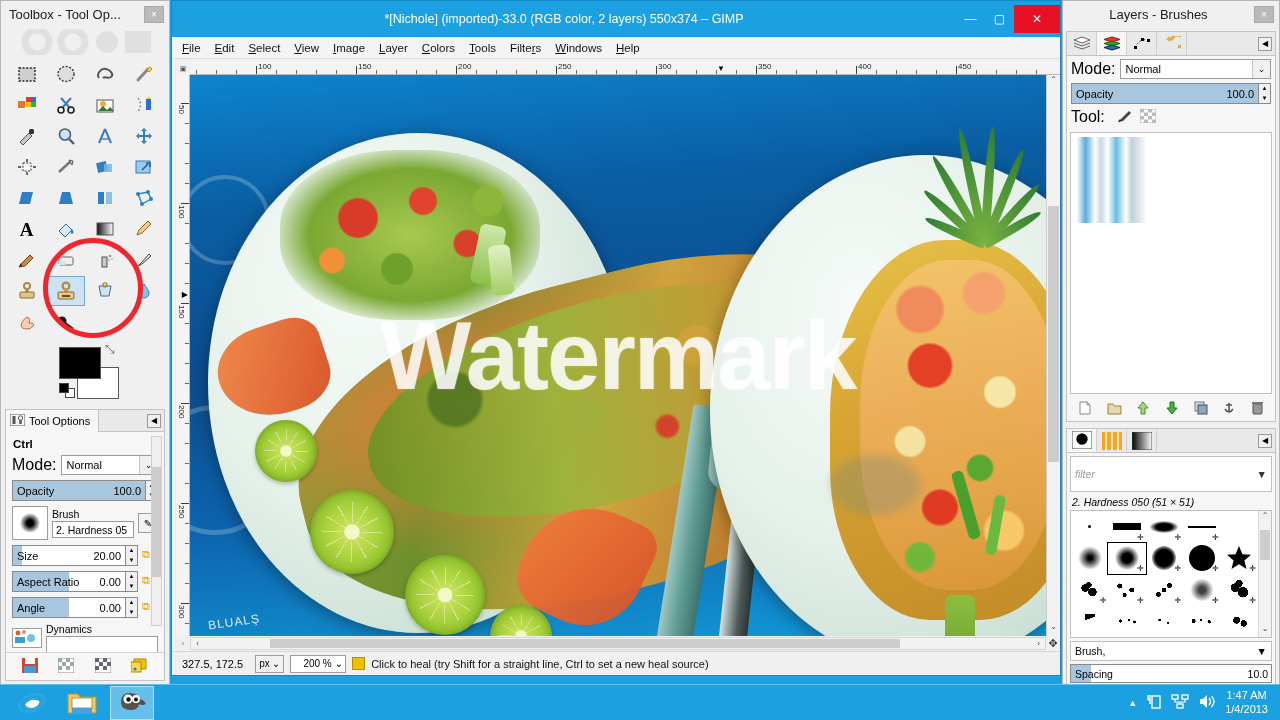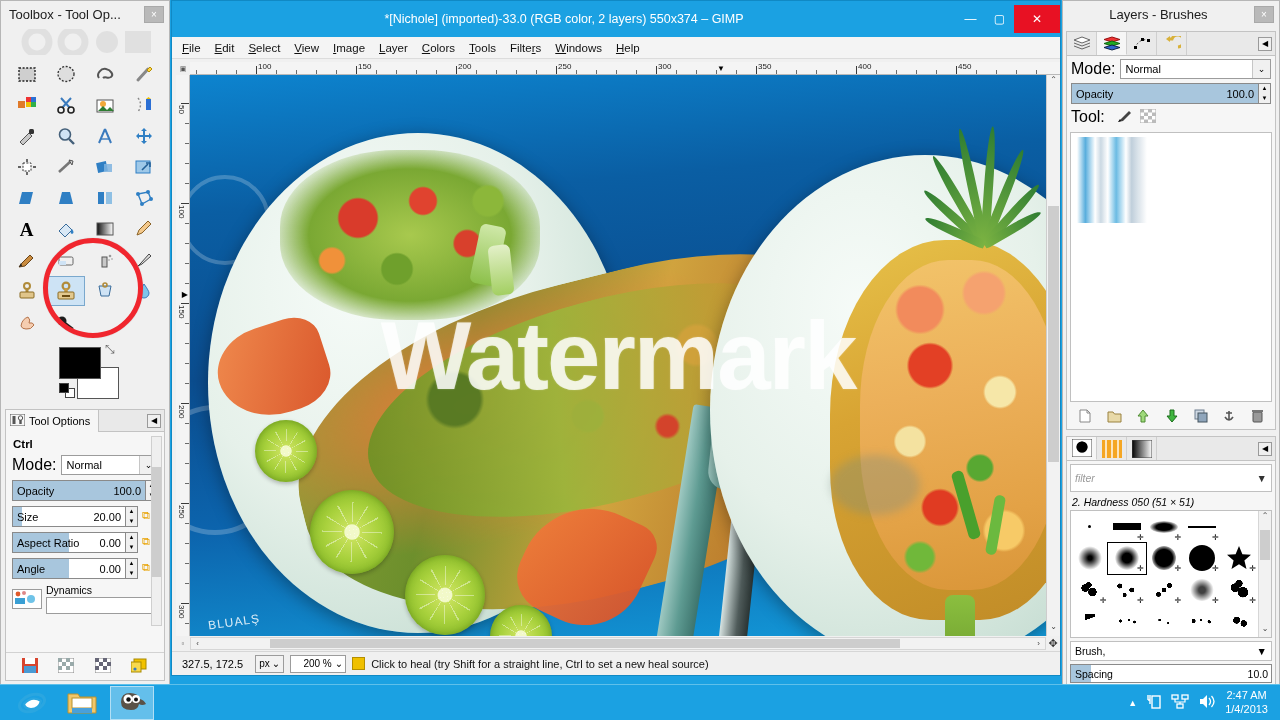--- a/index.html
+++ b/index.html
@@ -317,21 +317,21 @@
   .smear { position:absolute; left:6px; top:4px; width:70px; height:86px;
            background:linear-gradient(90deg,
              rgba(120,190,230,.0) 0%, rgba(60,160,215,.85) 12%, rgba(255,255,255,0) 26%,
              rgba(180,200,215,.7) 34%, rgba(255,255,255,0) 44%,
              rgba(70,170,220,.8) 56%, rgba(255,255,255,0) 70%,
              rgba(150,175,195,.6) 78%, rgba(255,255,255,0) 100%);
            filter:blur(0.4px); }
   .layer-btnrow { height:24px; display:flex; align-items:center;
                   justify-content:space-around; padding:0 4px; }
   .layer-btnrow div { font-size:13px; }
-  .filterbar { height:28px; margin:3px; border:1px solid #c0c0c0; background:#fff;
+  .filterbar { height:36px; margin:3px; border:1px solid #c0c0c0; background:#fff;
                display:flex; align-items:center; padding:0 4px; font-size:10.5px;
                font-style:italic; color:#9a9a9a; justify-content:space-between;}
   .brush-caption { font-size:10.5px; font-style:italic; padding:1px 4px 2px 5px; }
   .brush-grid-wrap { margin:0 3px; border:1px solid #c0c0c0; background:#fff;
                      display:flex; height:128px; }
   .brush-grid { flex:1; display:grid; grid-template-columns:repeat(5,1fr);
                 grid-template-rows:repeat(4,1fr); }
   .bcell { position:relative; display:flex; align-items:center; justify-content:center; }
   .bcell.sel { outline:1px solid #000; }
   .bcell .plus { position:absolute; right:2px; bottom:1px; font-size:8px; color:#000; }
@@ -641,20 +641,30 @@
               <div class="fill" style="width:100%"></div>
               <span class="nm">Opacity</span>
               <span class="vl">100.0</span>
             </div>
             <div class="spin">
                 <span>▲</span>
                 <span>▼</span>
               </div>
           </div>
 
+          <div class="brushrow">
+            <div class="brush-thumb">
+                <div class="dot"></div>
+              </div>
+            <div class="brush-meta">
+              <div class="t">Brush</div>
+              <div class="brush-name">2. Hardness 05</div>
+            </div>
+            <div class="editbtn">✎</div>
+          </div>
 
           <div class="row">
             <div class="slider">
               <div class="fill" style="width:8%"></div>
               <span class="nm">Size</span>
               <span class="vl">20.00</span>
             </div>
             <div class="spin">
                 <span>▲</span>
                 <span>▼</span>
@@ -1313,19 +1323,19 @@
             <path d="M4 6 v3 h10 V6 M9 9 v2" fill="none" stroke="#fff" stroke-width="1.2"></path>
           </svg>
       </span>
       <span>
         <svg width="18" height="17" viewBox="0 0 18 17">
             <path d="M2 6 h3 l4-4 v13 l-4-4 H2z" fill="#fff"></path>
             <path d="M11 5 q3 3.5 0 7 M13.5 3 q5 5.5 0 11" fill="none" stroke="#fff" stroke-width="1.3"></path>
           </svg>
       </span>
       <span class="tray-clock">
-        <span>2:47 AM</span><br>
+        <span>1:47 AM</span><br>
         <span>1/4/2013</span>
       </span>
     </div>
   </div>
 
 </div>
 
 </body></html>

